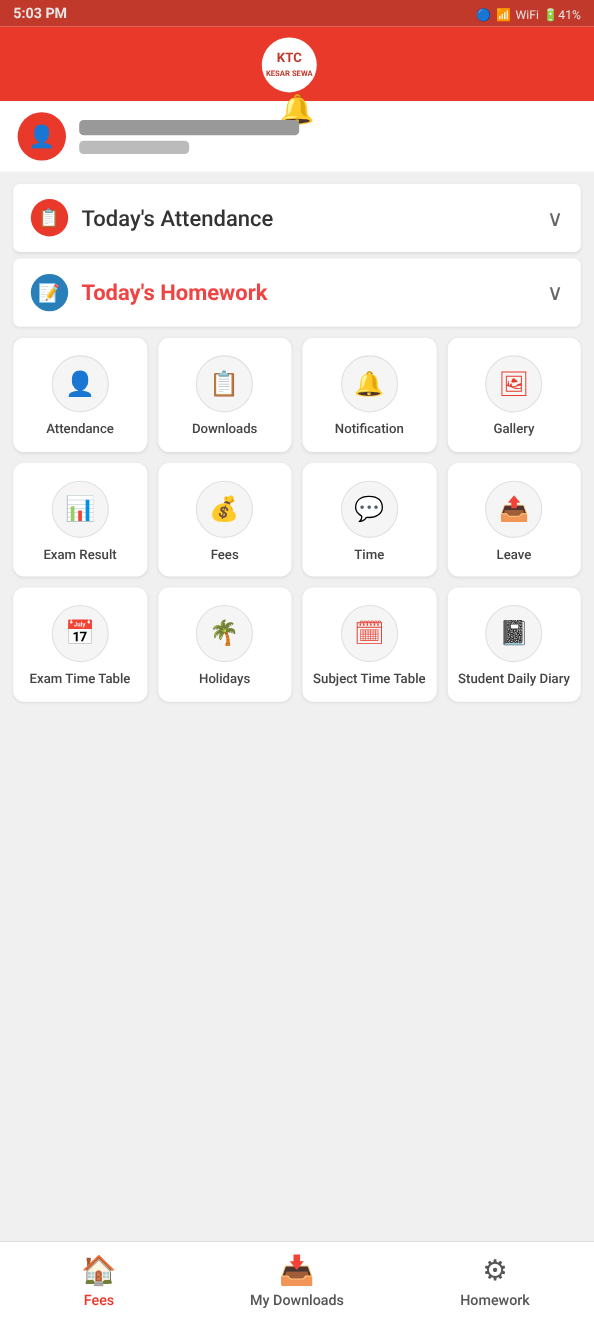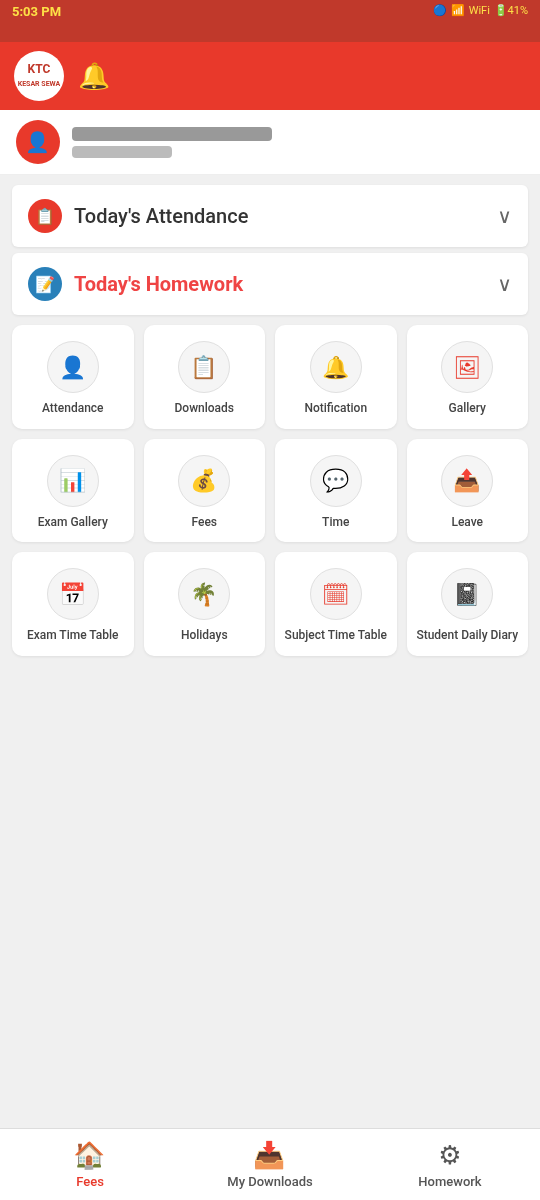--- a/index.html
+++ b/index.html
@@ -8,38 +8,39 @@
       width: 540px;
       min-height: 1200px;
       font-family: 'Roboto', Arial, sans-serif;
       background: #f0f0f0;
       overflow-x: hidden;
     }
 
     
     .status-bar {
       background: #c0392b;
-      color: #fde047;
+      color: #e5e5e5;
       font-size: 12px;
       padding: 4px 12px;
       display: flex;
       justify-content: space-between;
-      align-items: flex-start;
-      height: 42px;
+      align-items: flex-end;
+      height: 24px;
     }
     .status-left { font-weight: bold; font-size: 13px; }
     .status-right { display: flex; align-items: center; gap: 4px; font-size: 11px; }
 
     
     .header {
       background: #e8392b;
       display: flex;
       align-items: center;
       padding: 10px 14px;
       height: 68px;
+      flex-direction: column;
     }
     .header-logo {
       width: 50px;
       height: 50px;
       border-radius: 50%;
       background: white;
       display: flex;
       align-items: center;
       justify-content: center;
       margin-right: 14px;
@@ -294,21 +295,21 @@
       <div class="grid-item">
         <div class="grid-icon-circle">🔔</div>
         <span class="grid-label">Notification</span>
       </div>
       <div class="grid-item">
         <div class="grid-icon-circle">🖼</div>
         <span class="grid-label">Gallery</span>
       </div>
       <div class="grid-item">
         <div class="grid-icon-circle">📊</div>
-        <span class="grid-label">Exam Gallery</span>
+        <span class="grid-label">Exam Result</span>
       </div>
       <div class="grid-item">
         <div class="grid-icon-circle">💰</div>
         <span class="grid-label">Fees</span>
       </div>
       <div class="grid-item">
         <div class="grid-icon-circle">💬</div>
         <span class="grid-label">Time</span>
       </div>
       <div class="grid-item">

